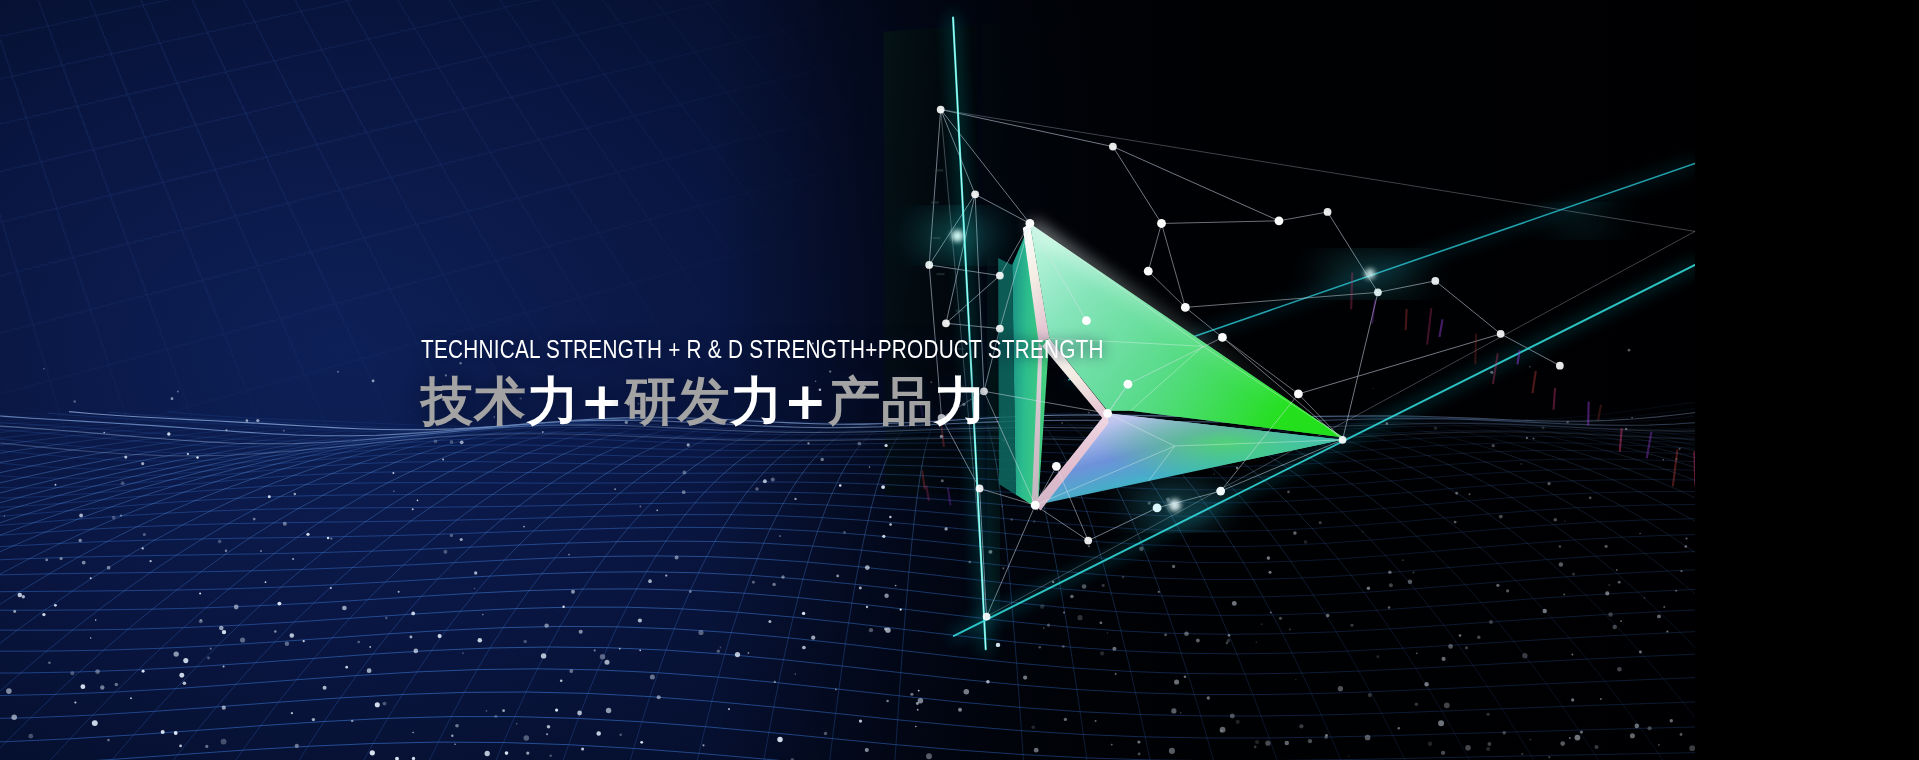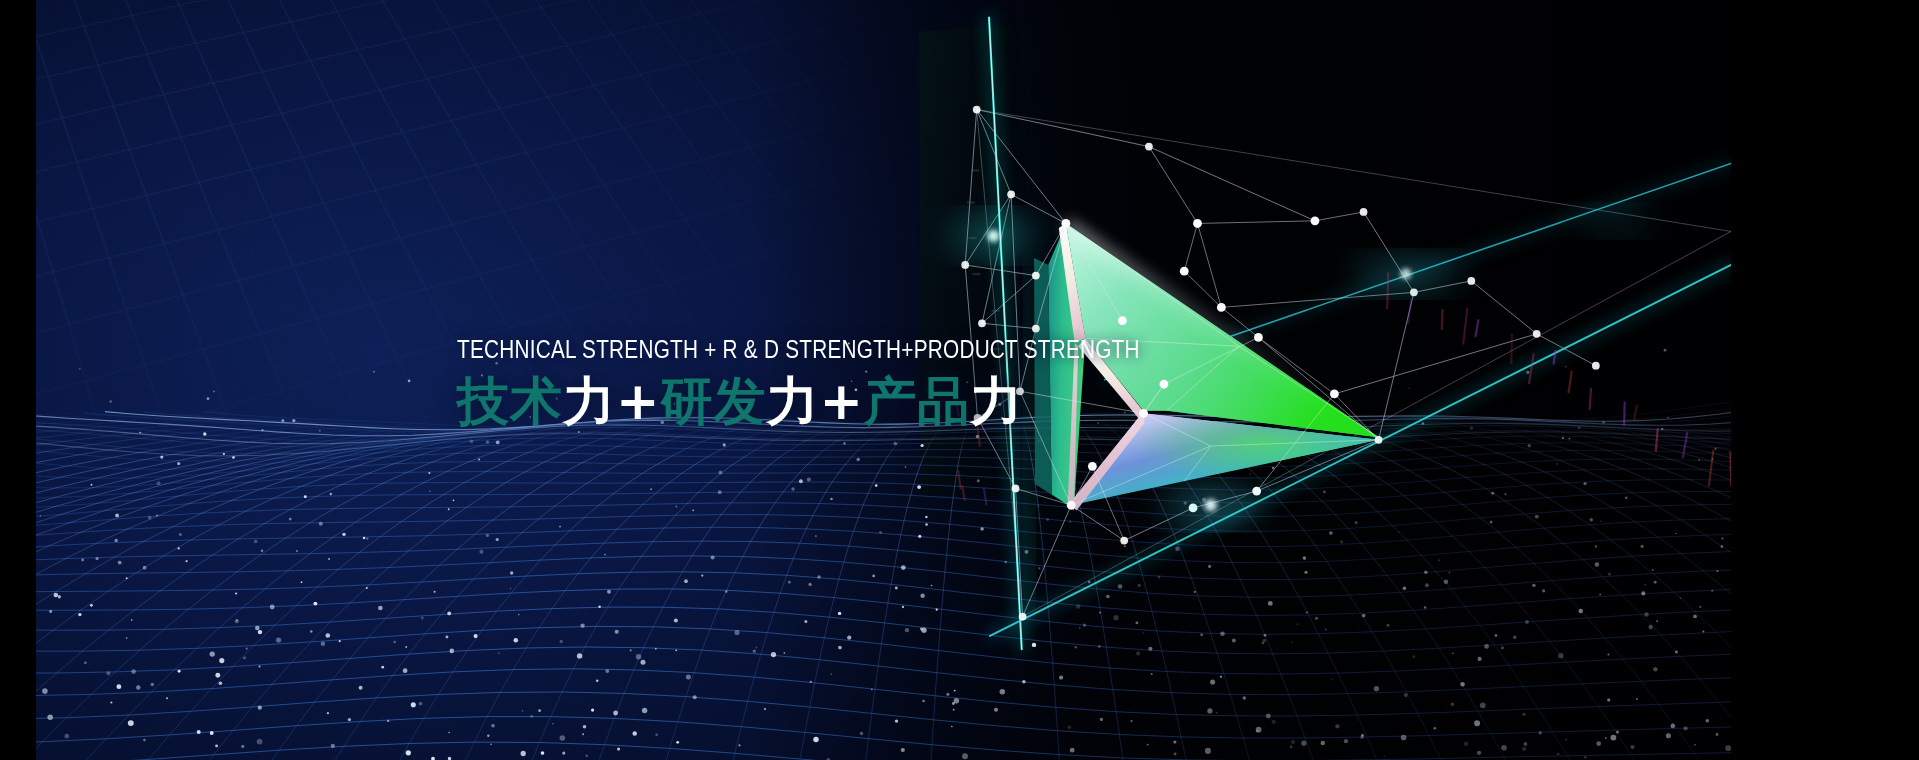--- a/index.html
+++ b/index.html
@@ -11,21 +11,20 @@
   body {
     font-family: "Liberation Sans", sans-serif;
   }
 
   #banner {
     position: relative;
     width: 1695px;
     height: 760px;
     overflow: hidden;
     background: #03060f;
-    margin-left: 36px;
   }
 
   .layer {
     position: absolute;
     inset: 0;
     pointer-events: none;
   }
 
   
   #bg-base {
@@ -86,21 +85,21 @@
   #headline-cn {
     margin-top: 7px;
     font-family: "DejaVu Sans", "Liberation Sans", sans-serif;
     font-size: 52px;
     font-weight: 700;
     line-height: 60px;
     white-space: nowrap;
     letter-spacing: 1px;
     text-shadow: 0 0 18px rgba(6,16,45,.95);
   }
-  .cn-green { color: #0f766e; }
+  .cn-green { color: #a3a3a3; }
   .cn-white { color: #ffffff; }
 
   
   #graphic { z-index: 20; }
 </style>
 </head>
 <body>
 
 <div id="banner">
 

